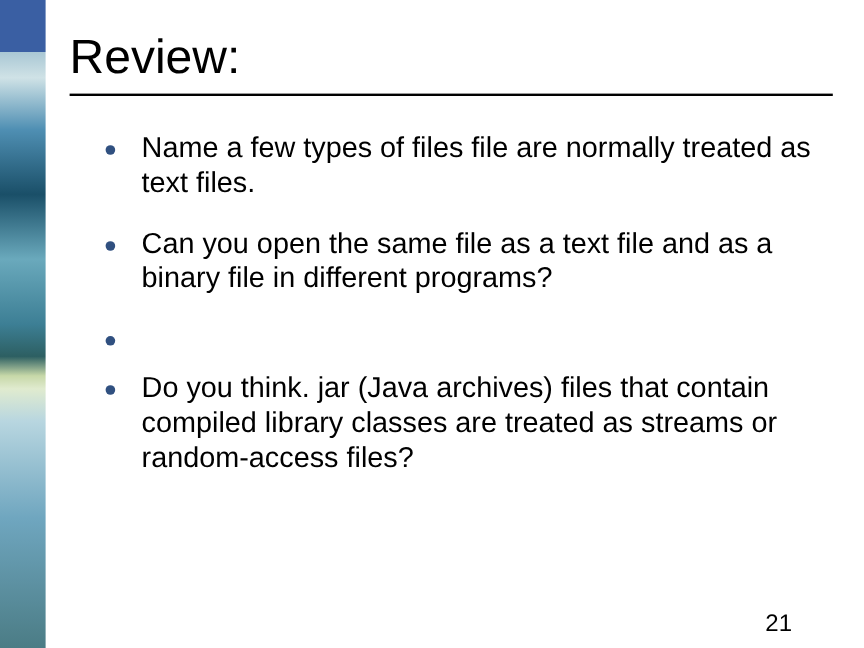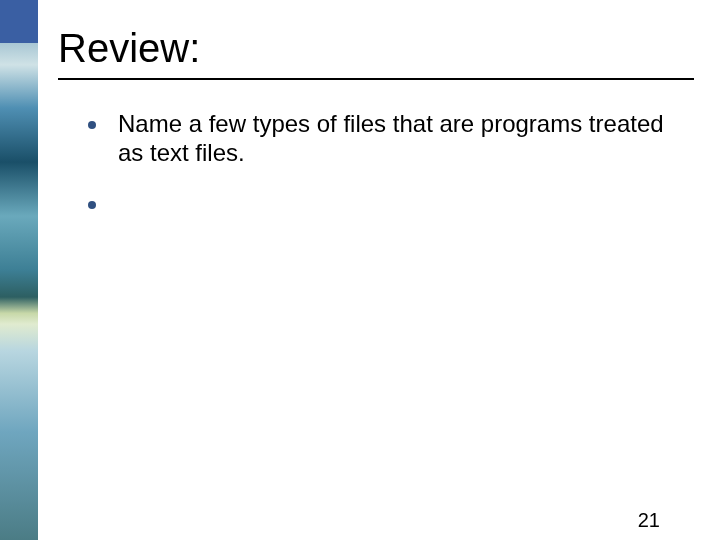--- a/index.html
+++ b/index.html
@@ -94,21 +94,29 @@
 
 <div class="slide">
   <div class="left-strip"></div>
 
   <div class="title">Review:</div>
   <div class="title-underline"></div>
 
   <div class="content">
     <div class="item">
       <span class="bullet"></span>
-      <span class="text">Name a few types of files that are programs treated as text files.</span>
+      <span class="text">Name a few types of files file are normally treated as text files.</span>
     </div>
     <div class="item">
       <span class="bullet"></span>
+      <span class="text">Can you open the same file as a text file and as a binary file in different programs?</span>
+    </div>
+    <div class="item">
+      <span class="bullet"></span>
+    </div>
+    <div class="item">
+      <span class="bullet"></span>
+      <span class="text">Do you think. jar (Java archives) files that contain compiled library classes are treated as streams or random-access files?</span>
     </div>
   </div>
 
   <div class="pagenum">21</div>
 </div>
 
 </body></html>

